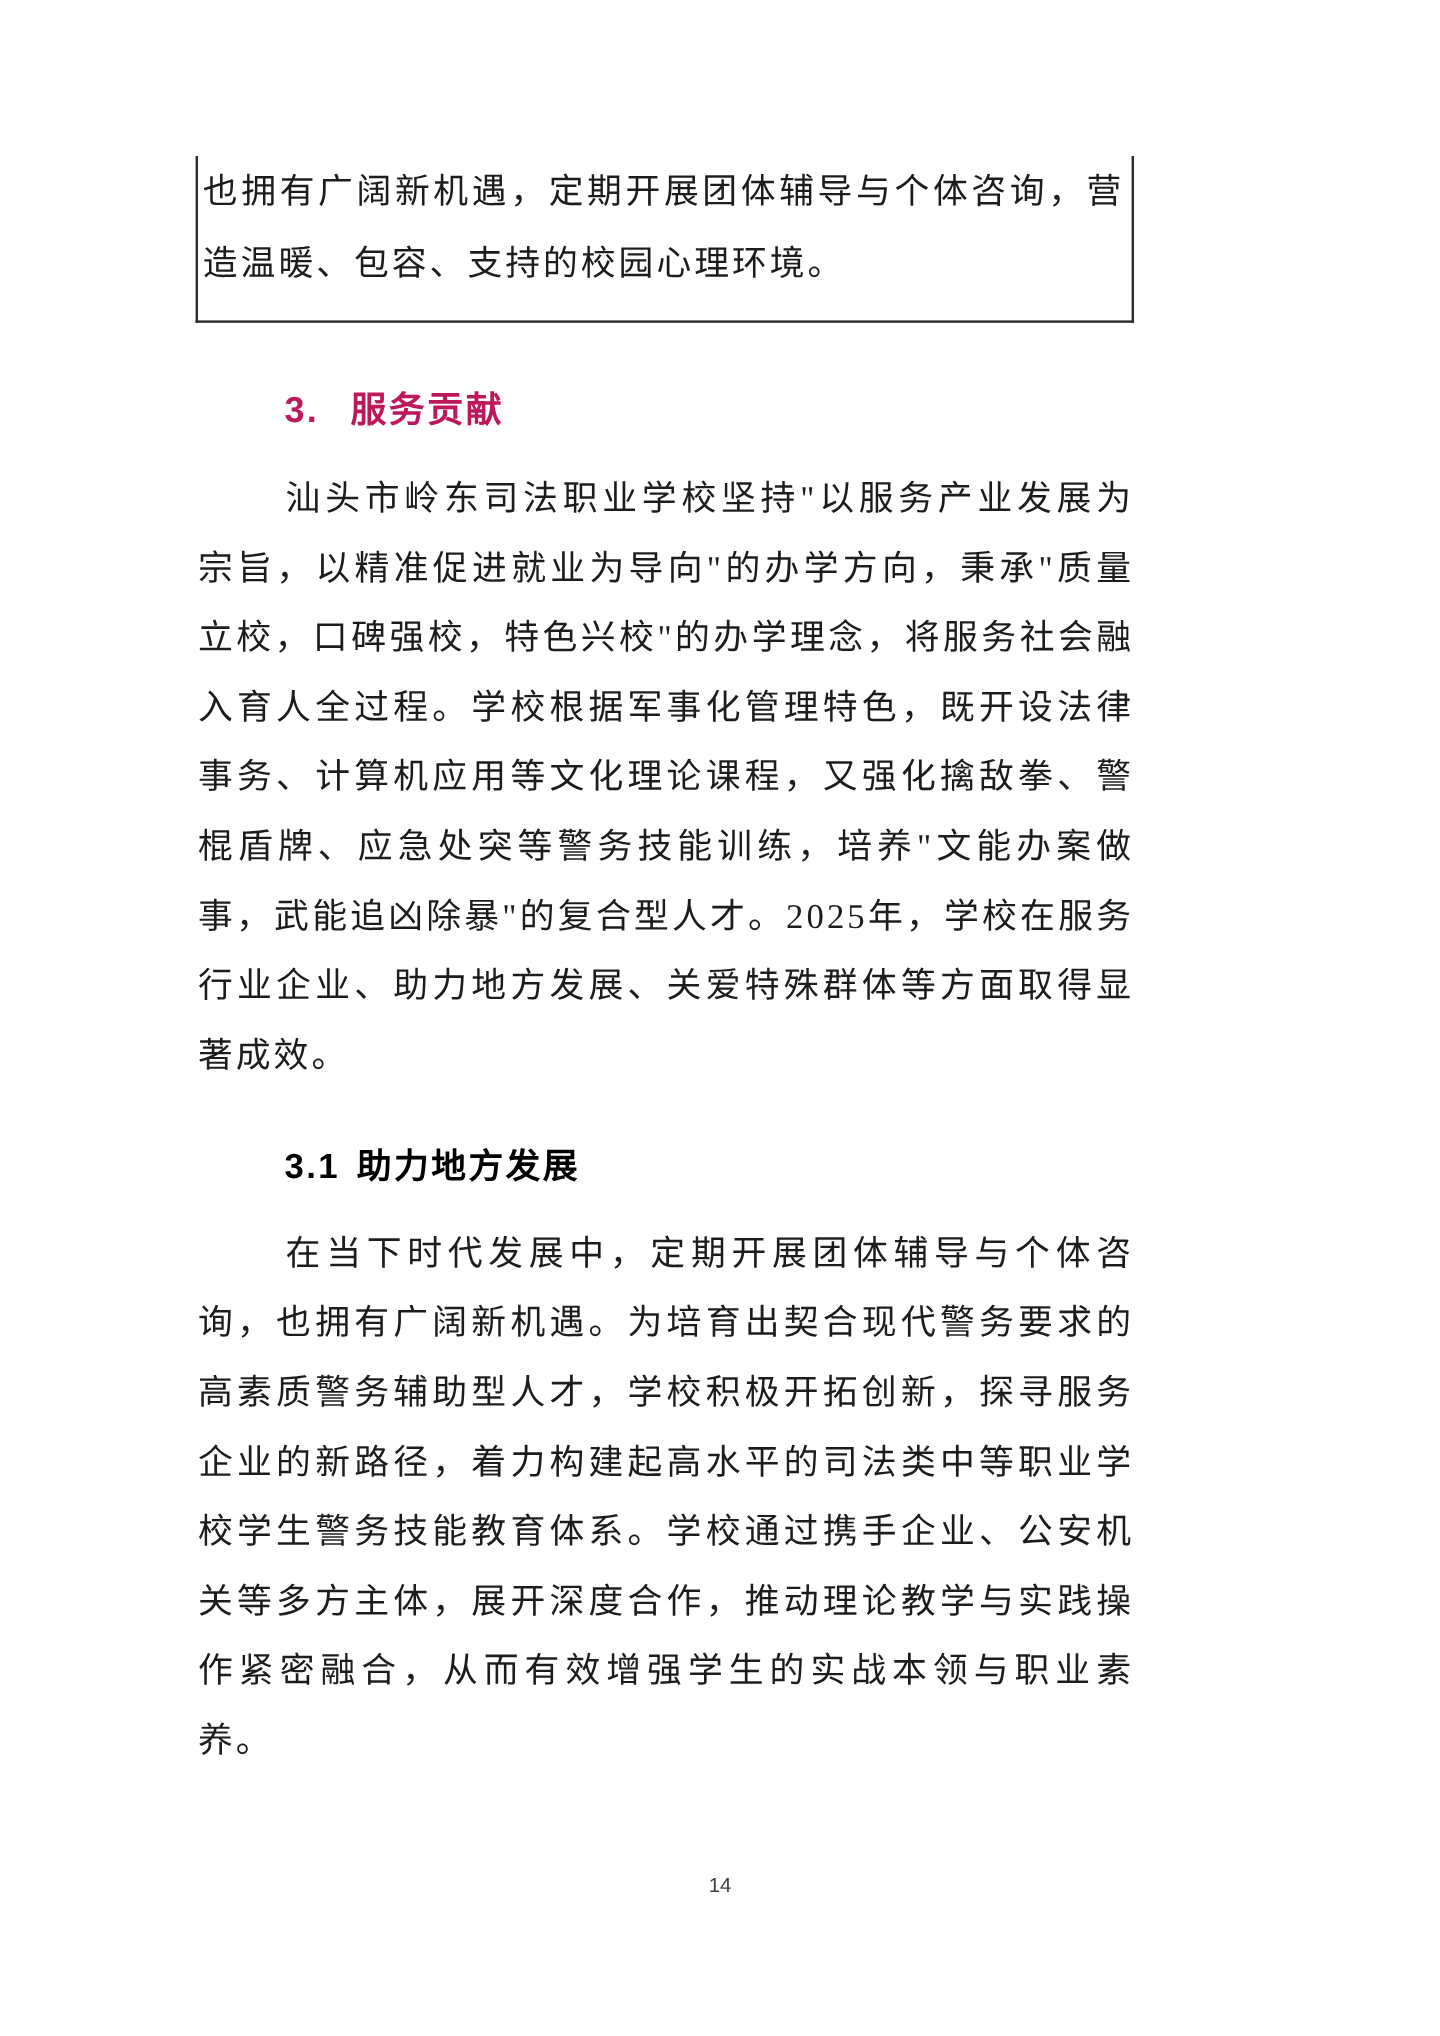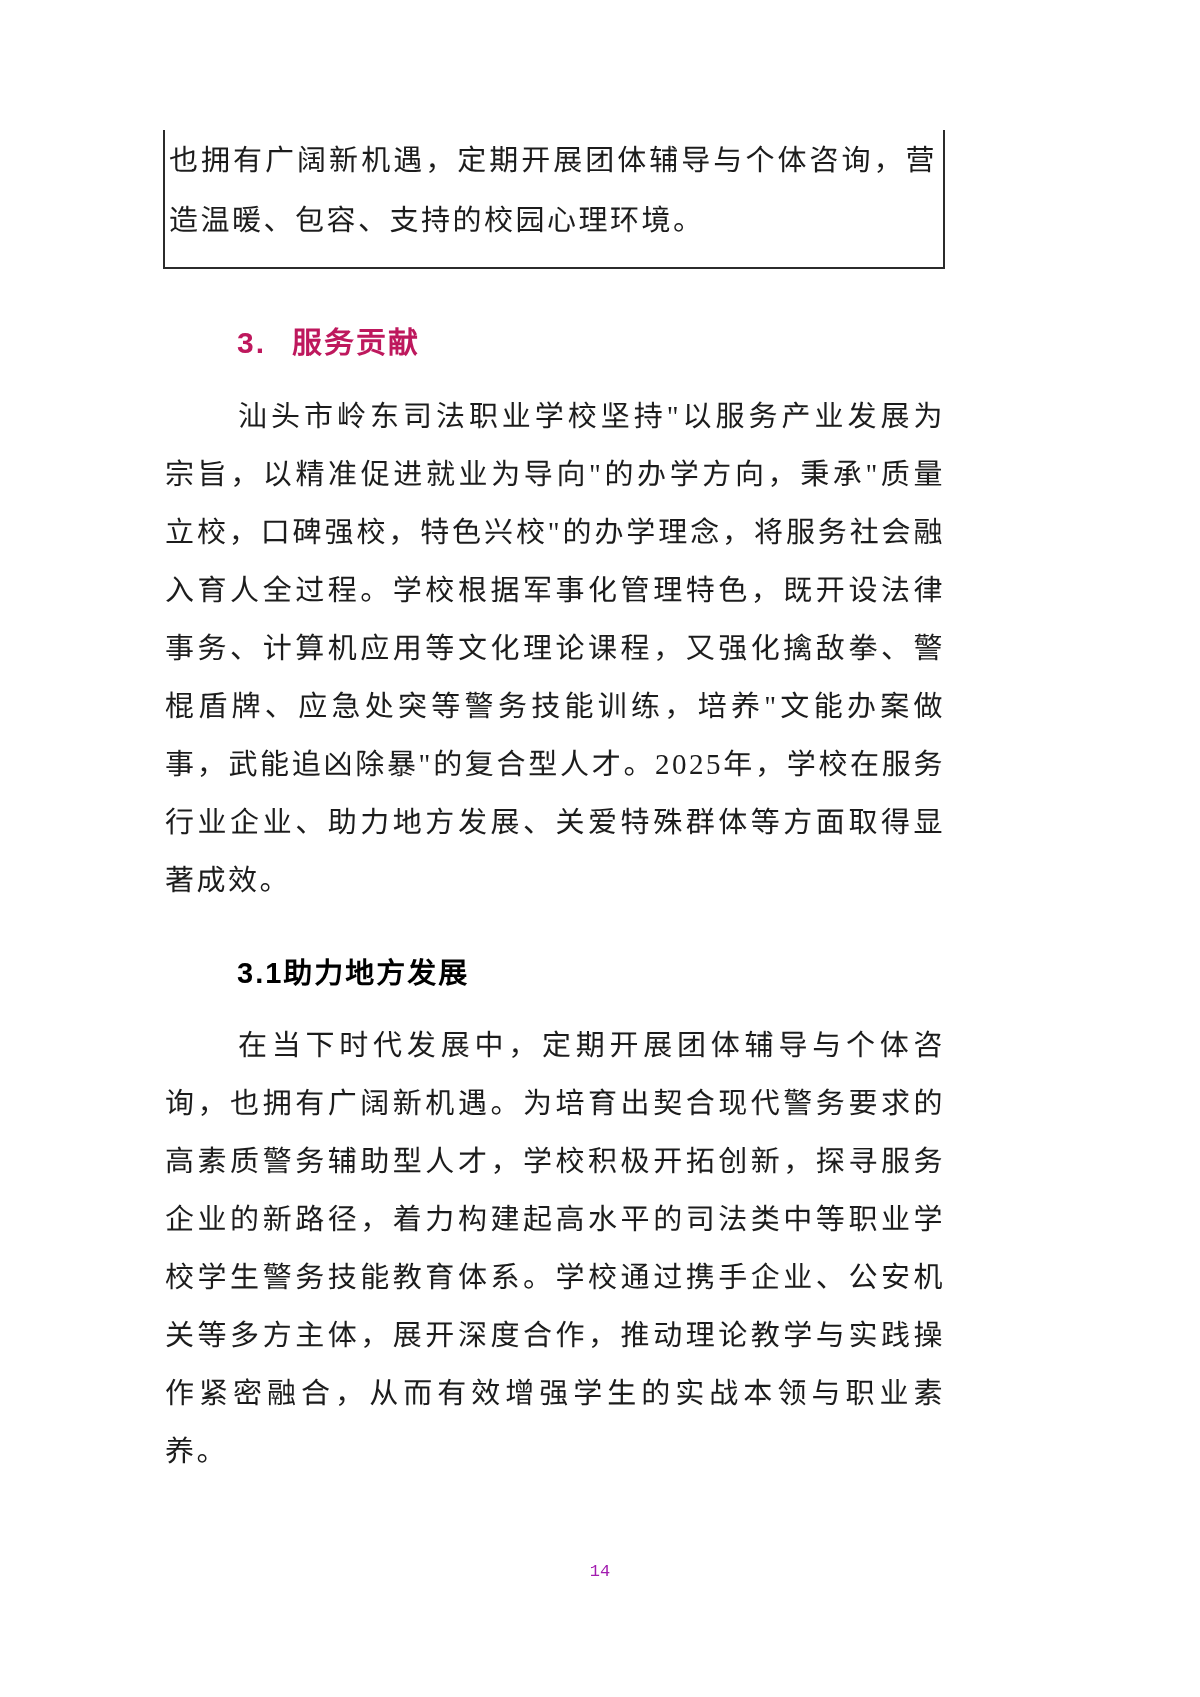--- a/index.html
+++ b/index.html
@@ -56,34 +56,34 @@
   h2.sec-heading .h-num { margin-right: 26px; }
   h3.sub-heading {
     margin: 47px 0 0 72px;
     font-family: "Liberation Sans", "DejaVu Sans", sans-serif;
     font-weight: bold;
     font-size: 29px;
     line-height: 34px;
     color: #000000;
     letter-spacing: 2px;
   }
-  h3.sub-heading .h-num { }
+  h3.sub-heading .h-num { margin-right: 14px; }
   p.para {
     margin: 26px 0 0 0;
     text-indent: 73px;
   }
   .page-number {
     position: absolute;
     top: 1562px;
     left: 0;
     width: 100%;
     text-align: center;
-    font-family: Liberation Mono, monospace;
+    font-family: Liberation Sans, sans-serif;
     font-size: 17px;
-    color: #a21caf;
+    color: #404040;
   }
 </style>
 </head>
 <body>
 
 <div class="content">
 
   <div class="callout-box">
     <p class="body-text">也拥有广阔新机遇，定期开展团体辅导与个体咨询，营造温暖、包容、支持的校园心理环境。</p>
   </div>

